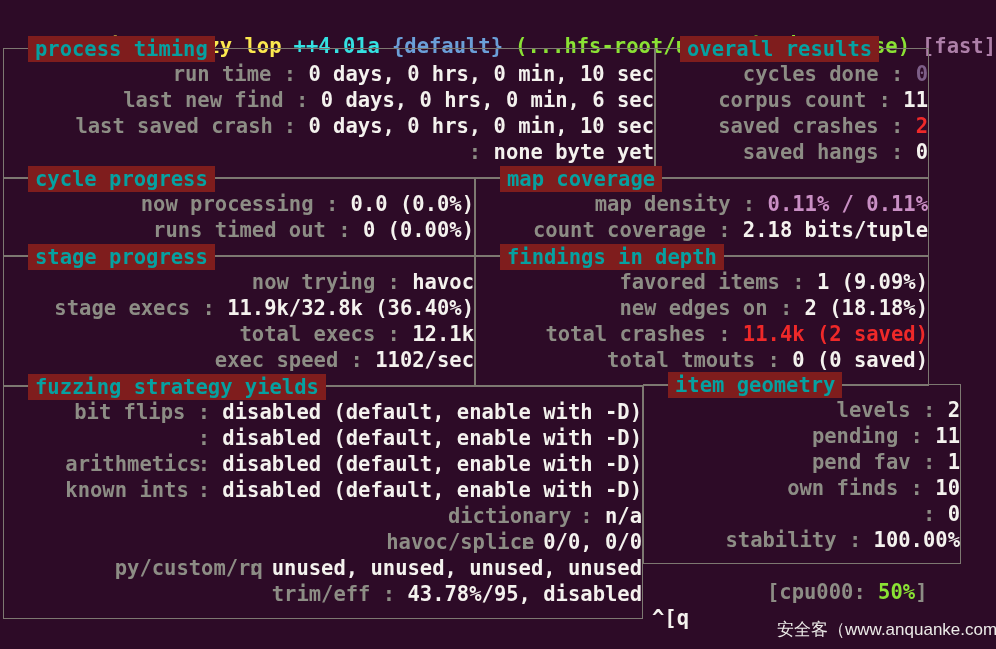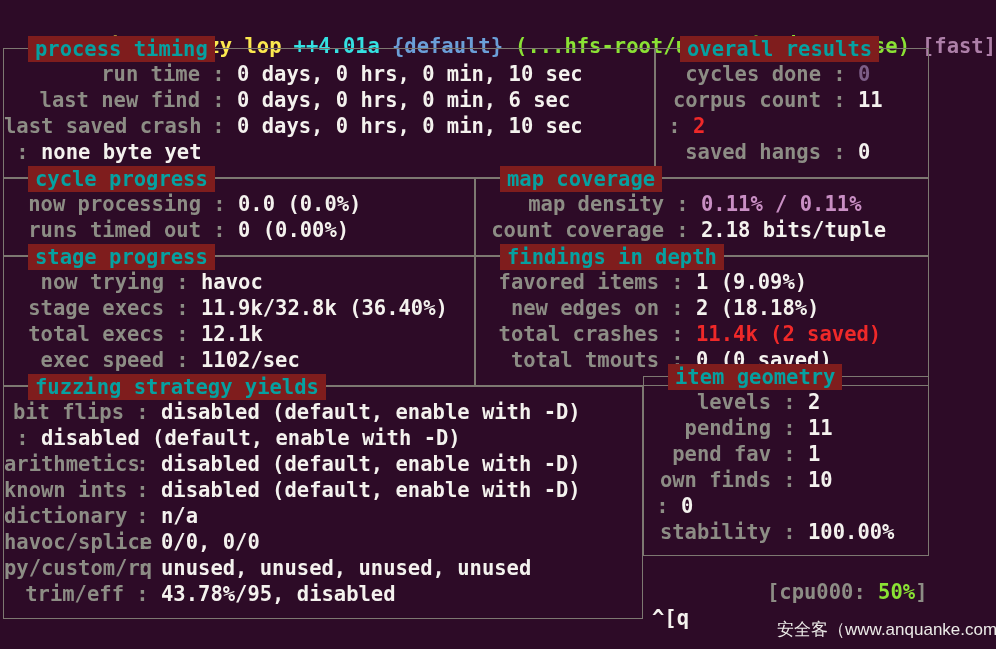--- a/index.html
+++ b/index.html
@@ -30,34 +30,34 @@
     padding-top:12px;
   }
   .panel-title{
     position:absolute;
     top:-13px;left:24px;
     background:#7f1d1d;
     padding:0 7px;
     color:#05a1a1;
     white-space:nowrap;
   }
-  .row{height:26px;white-space:pre;display:flex;}
+  .row{height:26px;white-space:pre;display:flex;justify-content:flex-end;}
   .lbl{display:inline-block;text-align:right;color:#8d8d85;flex:none;}
   .sep{color:#8d8d85;flex:none;}
   .val{color:#f4f2ee;flex:none;}
 
   
   .p-pt{left:3px;top:48px;width:652px;height:130px;}
   .p-or{left:655px;top:48px;width:274px;height:130px;}
   .p-cp{left:3px;top:178px;width:472px;height:78px;}
   .p-mc{left:475px;top:178px;width:454px;height:78px;}
   .p-sp{left:3px;top:256px;width:472px;height:130px;}
   .p-fd{left:475px;top:256px;width:454px;height:130px;}
   .p-fy{left:3px;top:386px;width:640px;height:233px;}
-  .p-ig{left:643px;top:376px;width:286px;height:180px;}
+  .p-ig{left:643px;top:384px;width:318px;height:180px;}
 
   .p-pt .lbl{width:196px;}
   .p-or .lbl{width:165px;}
   .p-cp .lbl{width:197px;}
   .p-mc .lbl{width:188px;}
   .p-sp .lbl{width:160px;}
   .p-fd .lbl{width:183px;}
   .p-fy .lbl{width:120px;}
   .p-ig .lbl{width:127px;}
 
@@ -91,21 +91,21 @@
     <div class="row"><span class="lbl">run time</span><span class="sep"> : </span><span class="val">0 days, 0 hrs, 0 min, 10 sec</span></div>
     <div class="row"><span class="lbl">last new find</span><span class="sep"> : </span><span class="val">0 days, 0 hrs, 0 min, 6 sec</span></div>
     <div class="row"><span class="lbl">last saved crash</span><span class="sep"> : </span><span class="val">0 days, 0 hrs, 0 min, 10 sec</span></div>
     <div class="row"><span class="sep"> : </span><span class="val">none byte yet</span></div>
   </div>
 
   <div class="panel p-or">
     <div class="panel-title">overall results</div>
     <div class="row"><span class="lbl">cycles done</span><span class="sep"> : </span><span class="val c-dim">0</span></div>
     <div class="row"><span class="lbl">corpus count</span><span class="sep"> : </span><span class="val">11</span></div>
-    <div class="row"><span class="sep"> : </span><span class="val c-red">2</span></div>
+    <div class="row"><span class="lbl">saved crashes</span><span class="sep"> : </span><span class="val c-red">2</span></div>
     <div class="row"><span class="lbl">saved hangs</span><span class="sep"> : </span><span class="val">0</span></div>
   </div>
 
   <div class="panel p-cp">
     <div class="panel-title">cycle progress</div>
     <div class="row"><span class="lbl">now processing</span><span class="sep"> : </span><span class="val">0.0 (0.0%)</span></div>
     <div class="row"><span class="lbl">runs timed out</span><span class="sep"> : </span><span class="val">0 (0.00%)</span></div>
   </div>
 
   <div class="panel p-mc">

